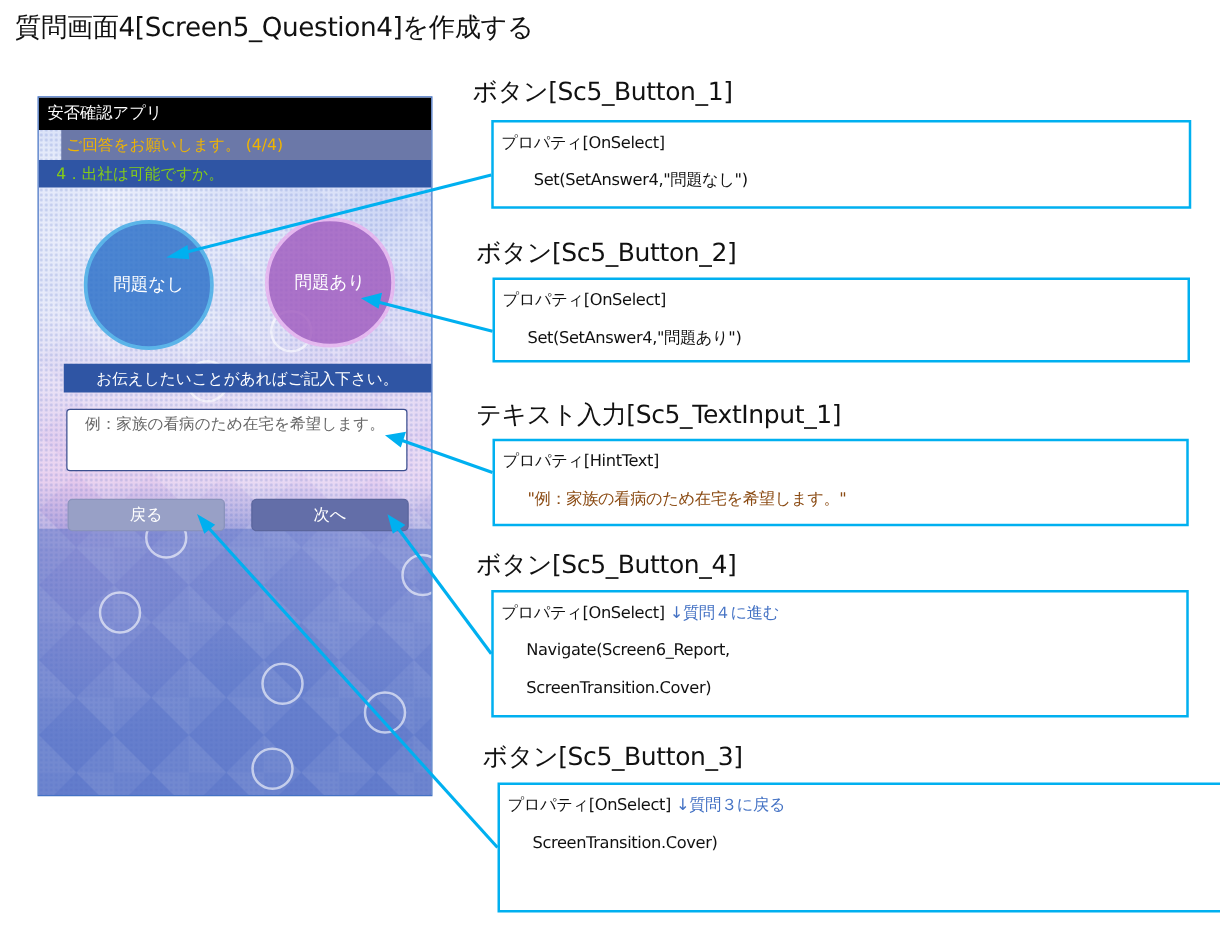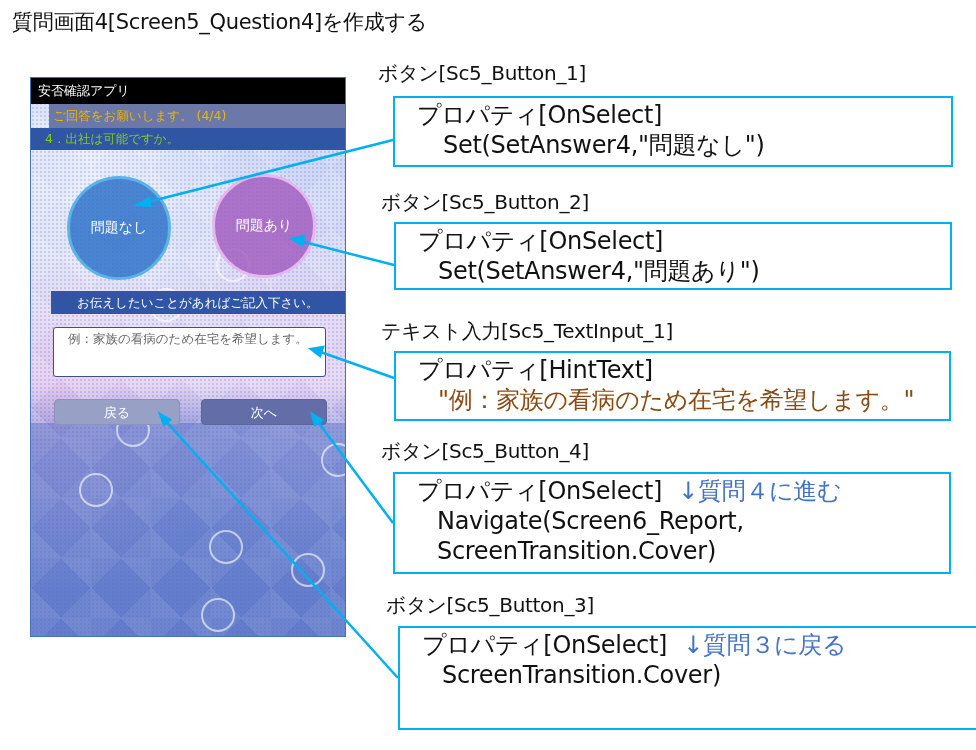--- a/index.html
+++ b/index.html
@@ -84,26 +84,26 @@
 
   .phone-icon {
     position:absolute; border:2px solid rgba(255,255,255,0.6); border-radius:50%;
     width:34px; height:34px; box-sizing:border-box;
   }
 
   
   .ann-label { position:absolute; font-size:20px; color:#111; white-space:nowrap; letter-spacing:-0.3px; }
   .ann-box {
     position:absolute; border:2.5px solid #00b0f0; background:#fff; box-sizing:border-box;
-    font-size:24px; line-height:30px; padding:2px 0 0 22px; white-space:nowrap; letter-spacing:-0.3px;
+    font-size:13px; line-height:30px; padding:2px 0 0 6px; white-space:nowrap; letter-spacing:-0.3px;
   }
   .ann-box .ind { padding-left:26px; display:block; }
   .ann-box .ind2 { padding-left:20px; display:block; }
   .hint { color:#8a4a12; }
-  .note { color:#4472c4; margin-left:16px; }
+  .note { color:#4472c4; margin-left:4px; }
   svg.connectors { position:absolute; left:0; top:0; pointer-events:none; }
 </style>
 </head>
 <body>
 
 <div class="page-title">質問画面4[Screen5_Question4]を作成する</div>
 
 <div class="phone">
   <div class="diamonds"></div>
   <div class="dots"></div>

